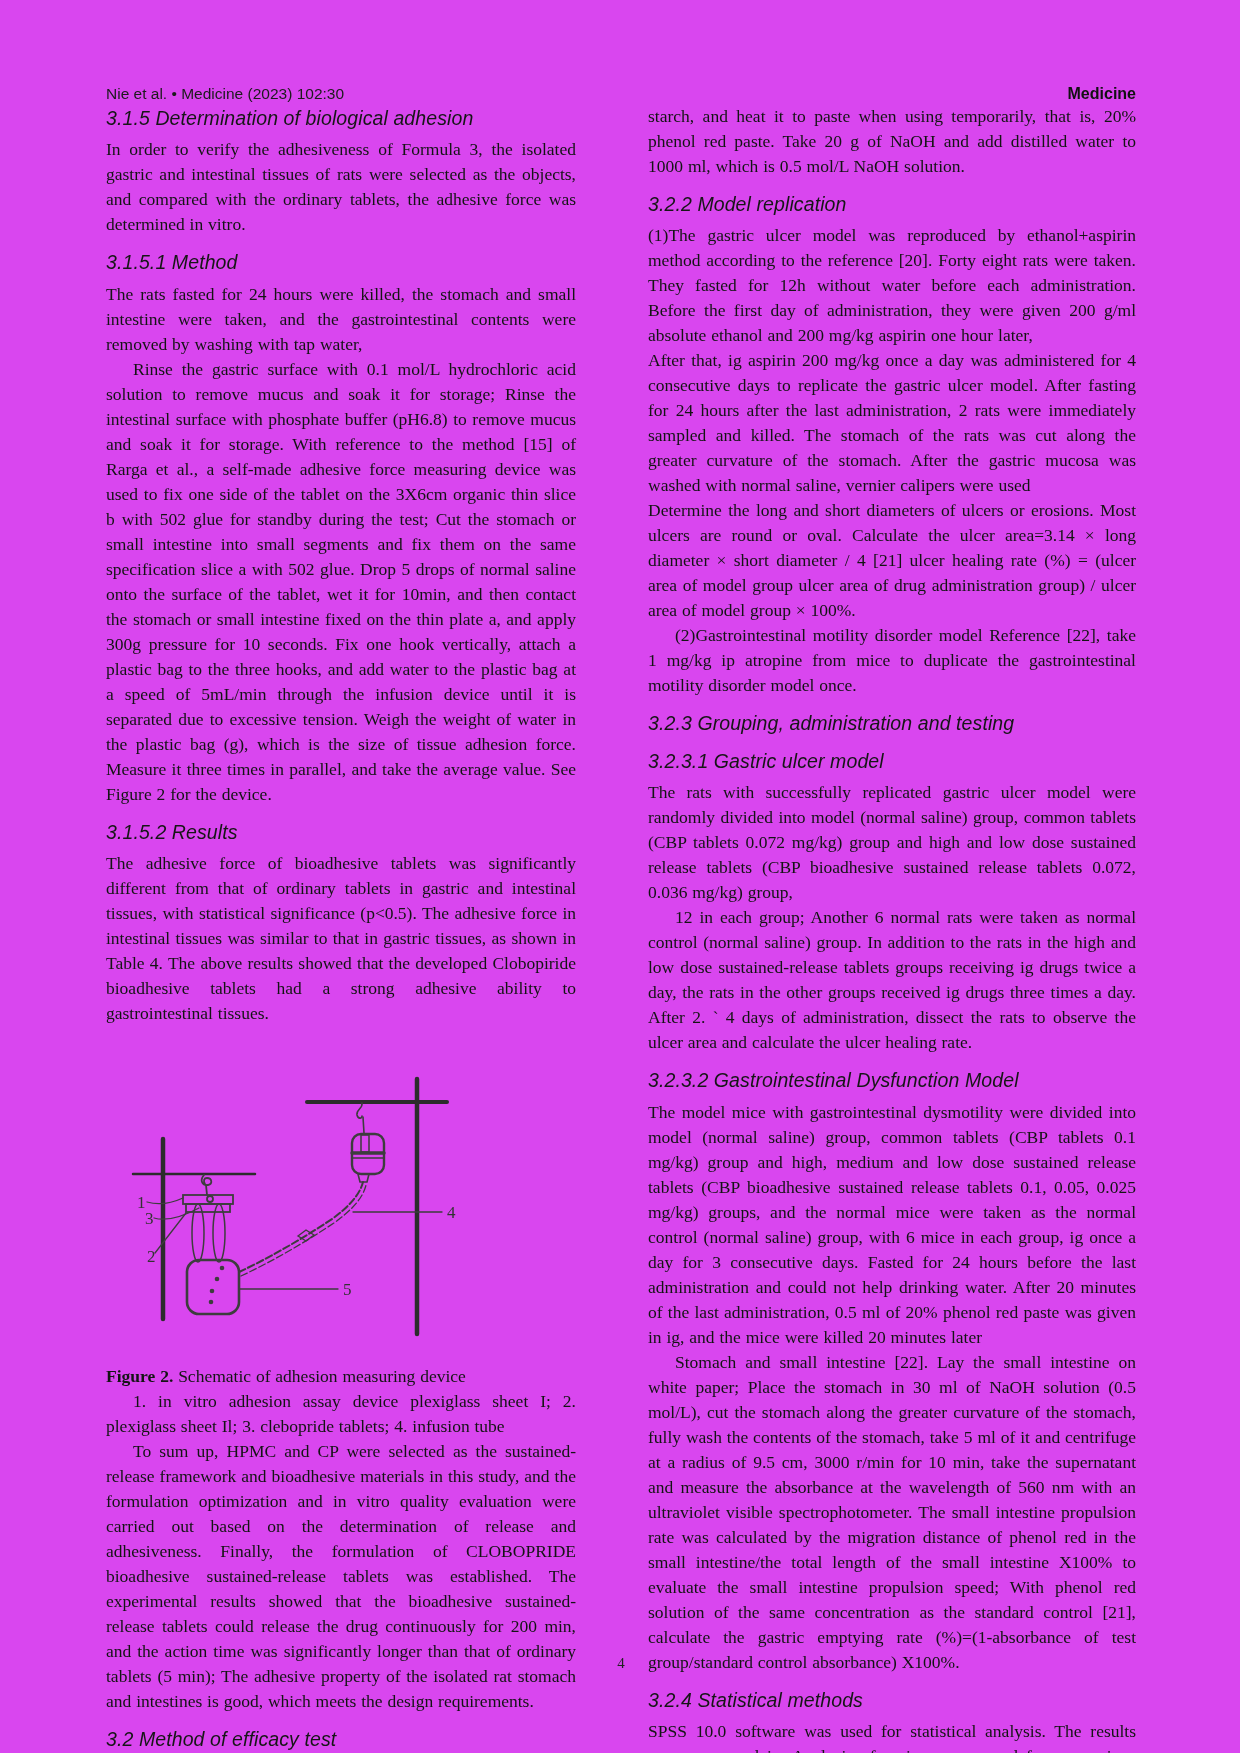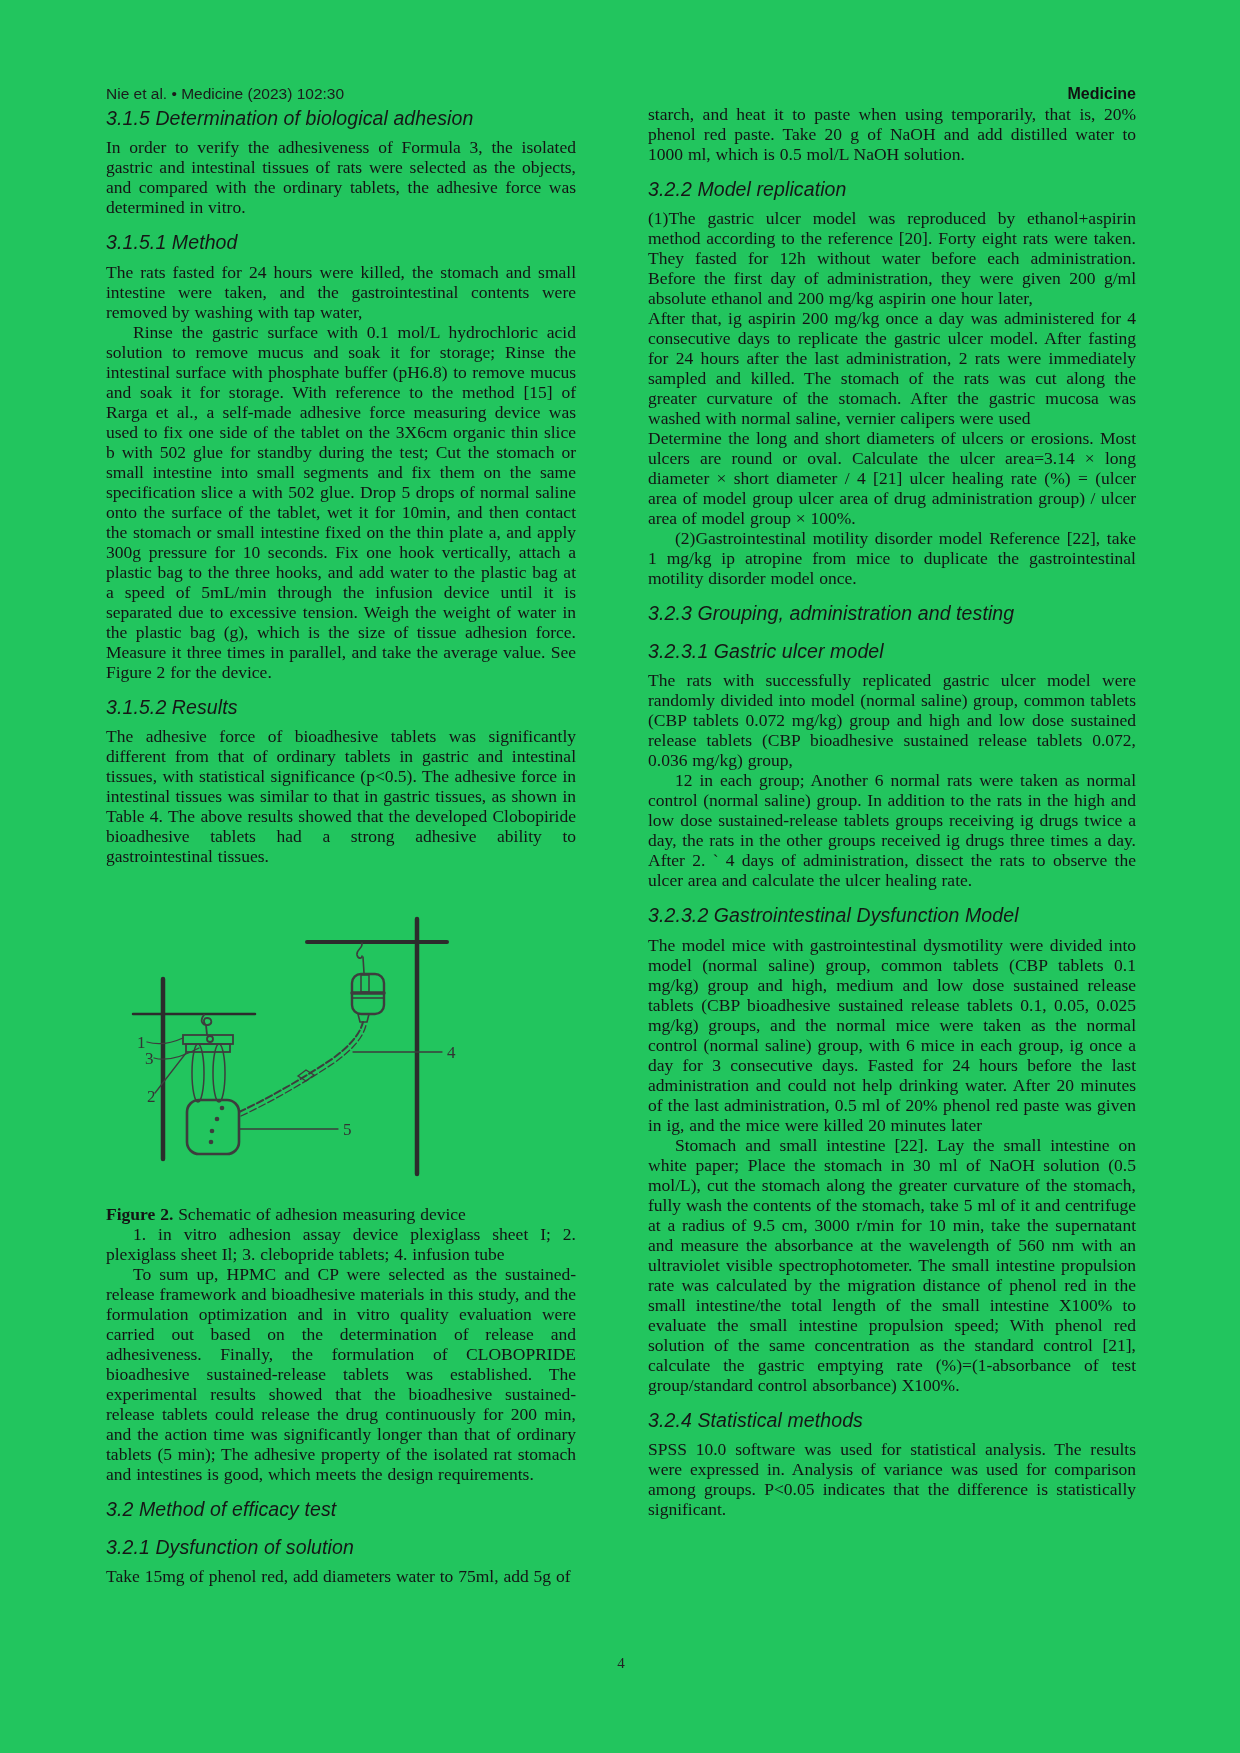--- a/index.html
+++ b/index.html
@@ -1,17 +1,17 @@
 <!DOCTYPE html>
 <html><head>
 <meta charset="utf-8">
 <style>
   html, body { margin:0; padding:0; background:#ffffff; }
   .page {
-    position:relative; width:1240px; height:1753px; background:#22c55e;
+    position:relative; width:1240px; height:1753px; background:#d946ef;
     font-family:"Liberation Serif", serif; color:#141414; overflow:hidden;
   }
   .header {
     position:absolute; top:63px; left:106px; width:1030px;
     display:flex; justify-content:space-between; align-items:baseline;
     font-family:"Liberation Sans", sans-serif; font-size:15.5px; color:#1b1b1b;
   }
   .header .journal { font-weight:bold; font-size:16px; color:#111;margin-top:22px; }
   .content {
     position:absolute; top:104px; left:106px; width:1030px;
@@ -19,21 +19,21 @@
   }
   .col-left  { width:470px; }
   .col-right { width:488px; }
   .blk-h {
     font-family:"Liberation Sans", sans-serif; font-style:italic;
     font-size:19.5px; line-height:1.25; color:#161616; margin:13px 0 7px;
     letter-spacing:0.1px;
   }
   [data-blocks] > .blk-h:first-child { margin-top:2px; }
   .blk-p, .blk-pi, .blk-cap {
-    font-size:17.5px; line-height:20px; text-align:justify; margin:0;
+    font-size:17.5px; line-height:25px; text-align:justify; margin:0;
     word-spacing:0.5px;
   }
   .blk-pi { text-indent:27px; }
   .blk-cap { text-align:left; margin-top:22px; }
   .blk-cap b { font-weight:bold; }
   .figure-wrap { margin:46px 0 6px; width:470px; height:270px; }
   .figure-wrap svg { display:block; }
   .footer {
     position:absolute; top:1655px; left:106px; width:1030px;
     text-align:center; font-size:15px; color:#222;

